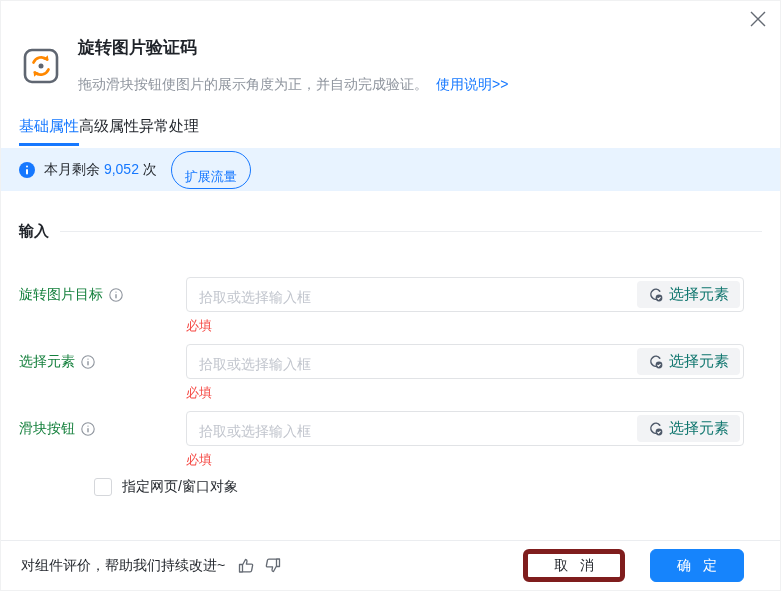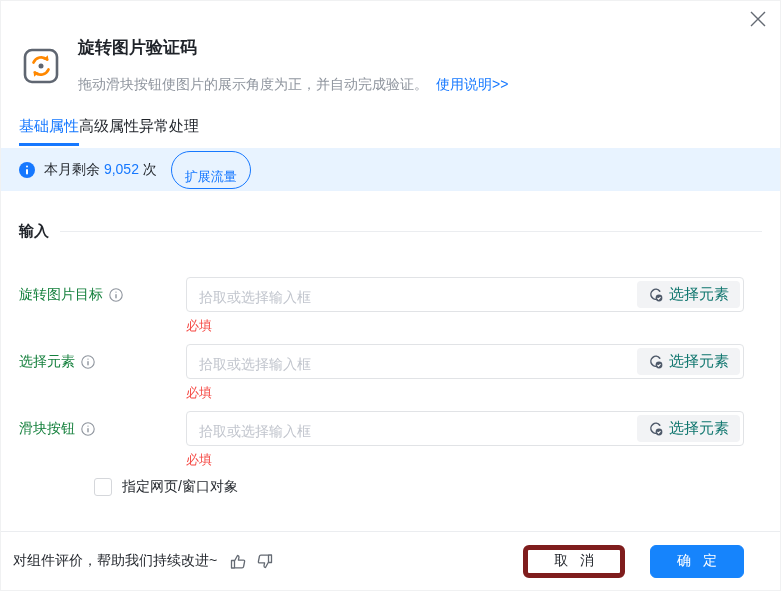--- a/index.html
+++ b/index.html
@@ -146,26 +146,26 @@
     height: 18px;
     border: 1px solid #d5d7db;
     border-radius: 3px;
     background: #fff;
   }
   .checkbox-label { margin-left: 10px; font-size: 14px; color: #1f2329; }
   
   .footer {
     position: absolute;
     left: 0; right: 0; bottom: 0;
-    height: 59px;
+    height: 50px;
     border-top: 1px solid #ebedf0;
     background: #fff;
     display: flex;
     align-items: center;
-    padding: 0 36px 0 12px;
+    padding: 0 36px 0 20px;
   }
   .feedback-text { font-size: 14px; color: #1f2329; }
   .thumb { margin-left: 13px; display: flex; align-items: center; cursor: pointer; }
   .thumb + .thumb { margin-left: 9px; }
   .footer-spacer { flex: 1; }
   .btn {
     height: 33px;
     border-radius: 6px;
     font-size: 14px;
     font-family: inherit;

